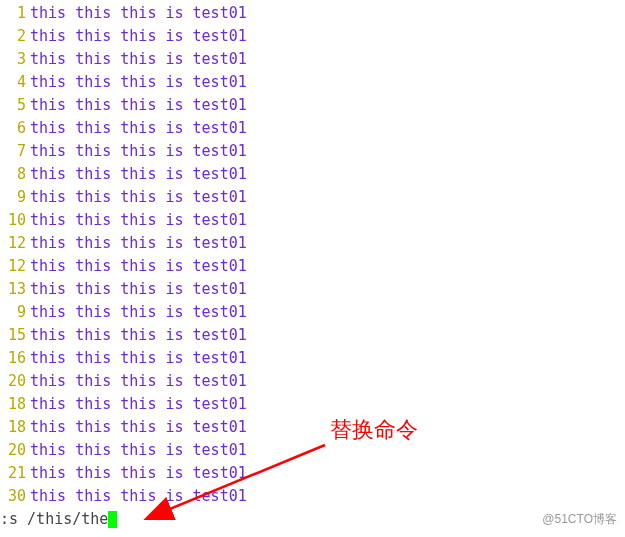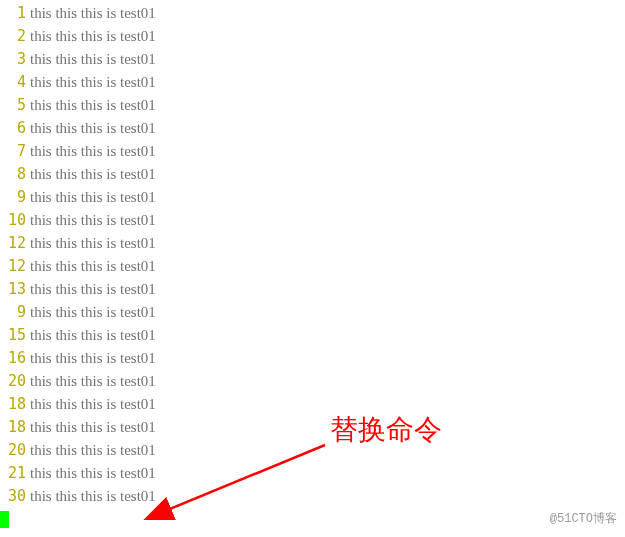--- a/index.html
+++ b/index.html
@@ -26,22 +26,21 @@
       height: 23px;
     }
     .lineno {
       color: #b8a800;
       width: 30px;
       text-align: right;
       padding-right: 4px;
       flex-shrink: 0;
     }
     .text {
-      color: #737373;
-      font-family: Liberation Serif, serif;
+      color: #6d28d9;
     }
     .command-line {
       display: flex;
       white-space: pre;
       color: #444444;
       padding-left: 0px;
       height: 23px;
     }
     .cursor {
       display: inline-block;
@@ -50,35 +49,35 @@
       background: #00ff00;
       vertical-align: text-bottom;
       margin-top: 3px;
     }
     .annotation {
       position: absolute;
       top: 418px;
       left: 330px;
       color: #ff0000;
       font-family: "SimSun", "Microsoft YaHei", sans-serif;
-      font-size: 28px;
+      font-size: 22px;
       pointer-events: none;
     }
     .arrow {
       position: absolute;
       pointer-events: none;
       top: 0;
       left: 0;
     }
     .watermark {
       position: absolute;
       right: 8px;
       bottom: 6px;
       color: #999999;
-      font-family: Liberation Mono, monospace;
+      font-family: Liberation Sans, sans-serif;
       font-size: 12px;
       pointer-events: none;
     }
   </style>
 </head>
 <body>
 
 <div class="editor" id="editor">
     <div class="line"><span class="lineno">1</span> <span class="text">this this this is test01</span></div>
     <div class="line"><span class="lineno">2</span> <span class="text">this this this is test01</span></div>
@@ -98,21 +97,21 @@
     <div class="line"><span class="lineno">16</span> <span class="text">this this this is test01</span></div>
     <div class="line"><span class="lineno">20</span> <span class="text">this this this is test01</span></div>
     <div class="line"><span class="lineno">18</span> <span class="text">this this this is test01</span></div>
     <div class="line"><span class="lineno">18</span> <span class="text">this this this is test01</span></div>
     <div class="line"><span class="lineno">20</span> <span class="text">this this this is test01</span></div>
     <div class="line"><span class="lineno">21</span> <span class="text">this this this is test01</span></div>
     <div class="line"><span class="lineno">30</span> <span class="text">this this this is test01</span></div>
   </div>
 
 <div class="command-line">
-  <span class="cursor"></span>
+  <span>:s /this/the</span><span class="cursor"></span>
 </div>
 
 <div class="annotation">替换命令</div>
 
 <svg class="arrow" width="625" height="537">
   <defs>
     <marker id="ah" markerWidth="12" markerHeight="10" refX="10" refY="5" orient="auto">
       <polygon points="0,0 12,5 0,10" fill="#ff0000"></polygon>
     </marker>
   </defs>

